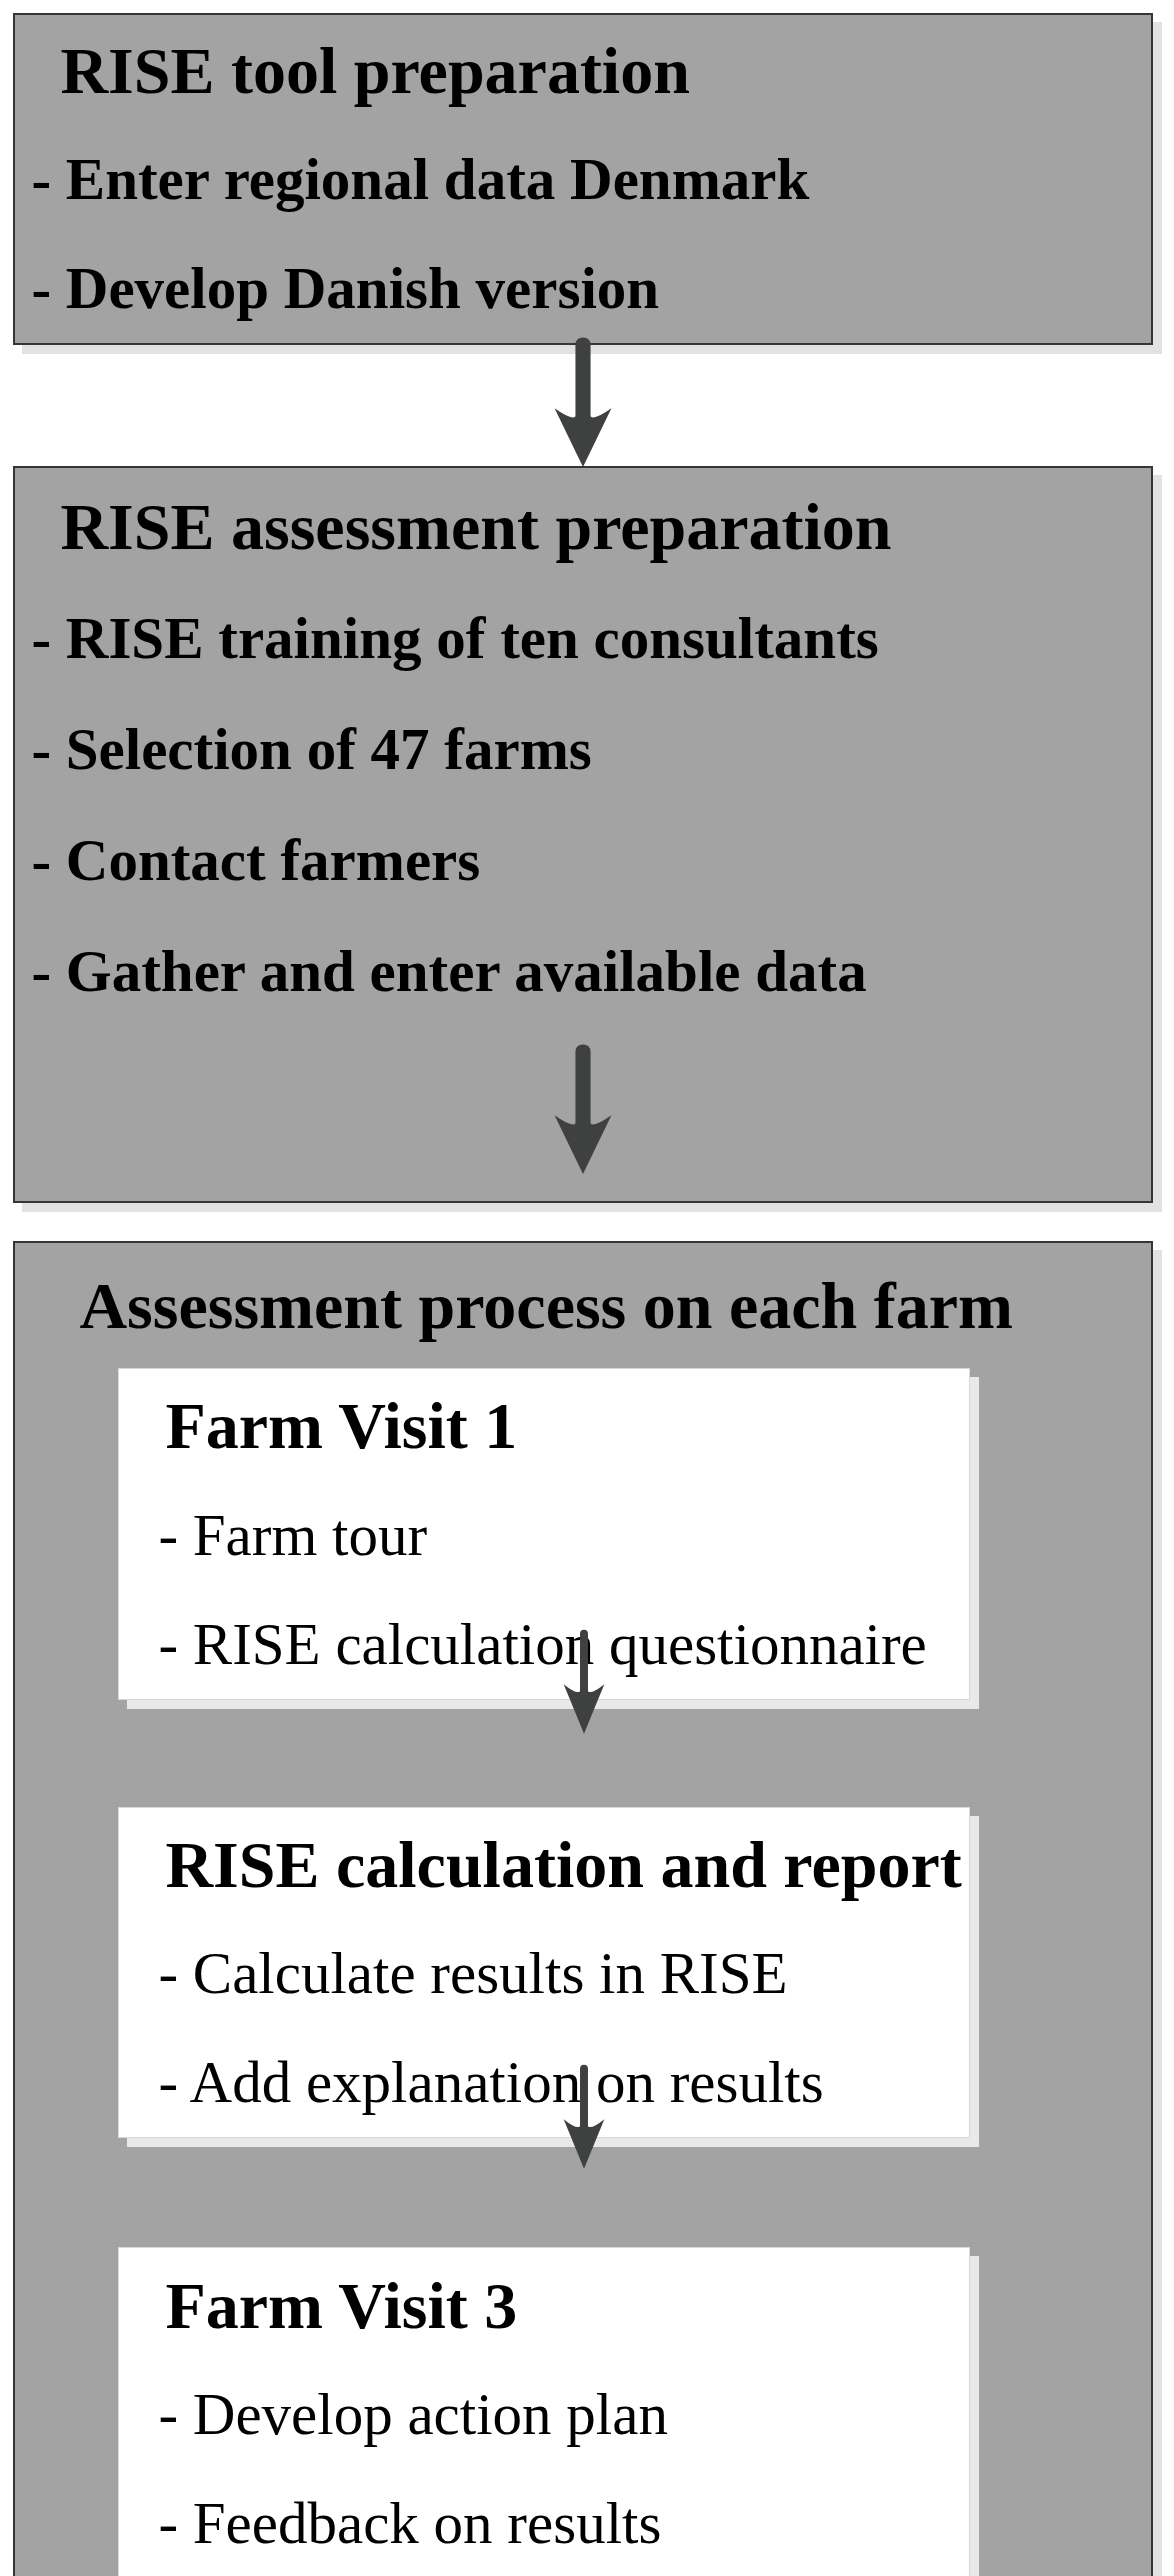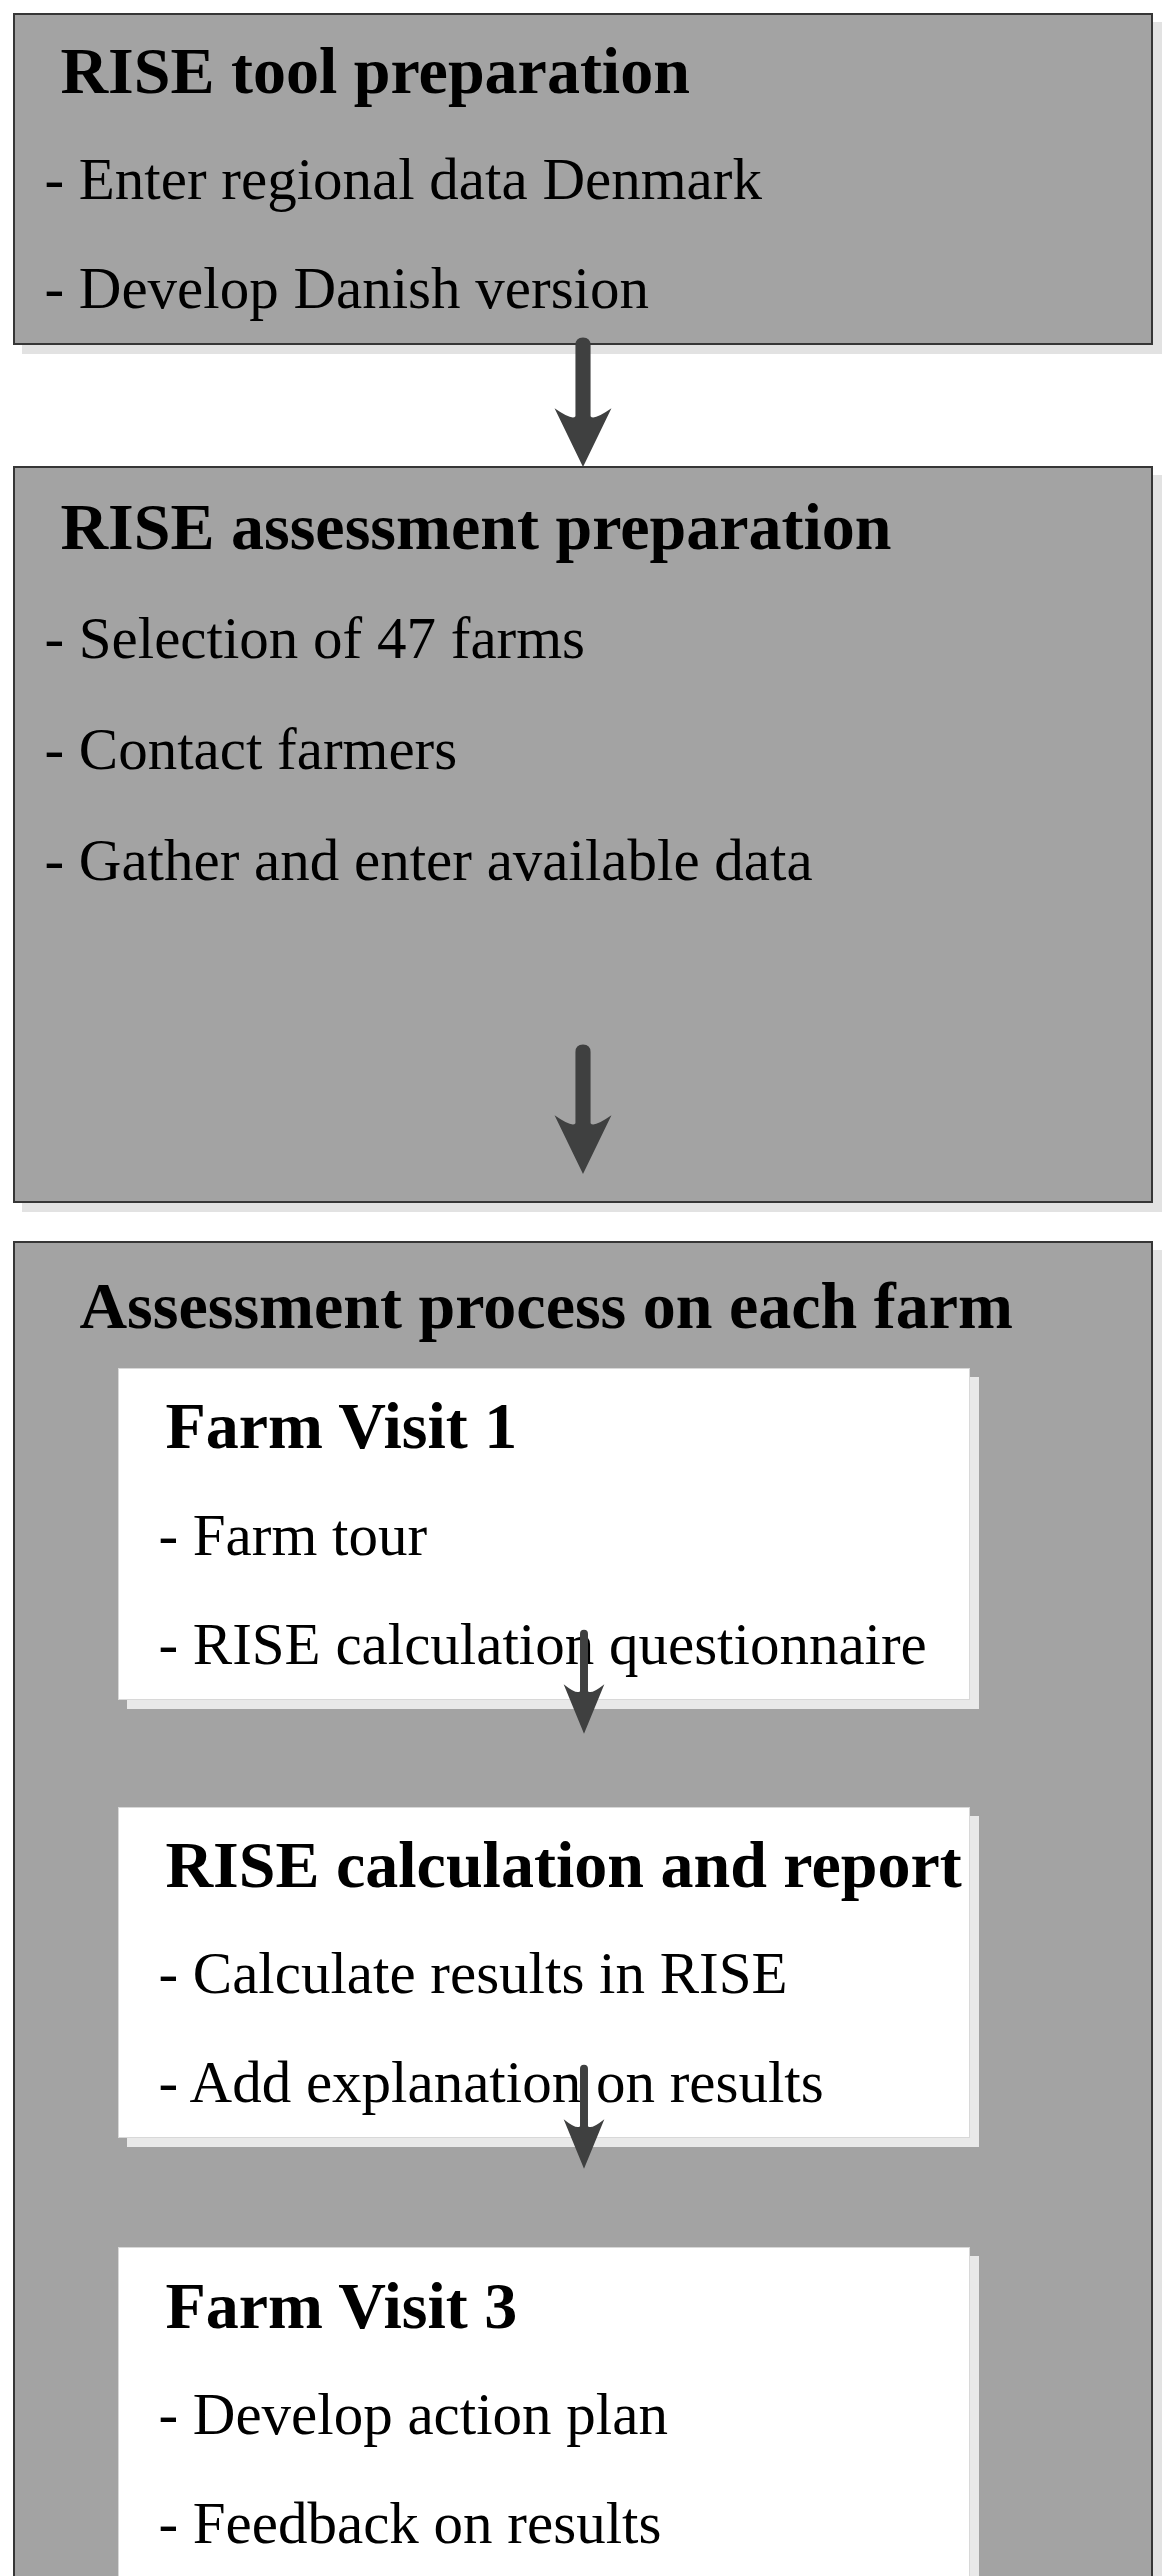--- a/index.html
+++ b/index.html
@@ -39,21 +39,21 @@
   #step-2{margin-top:107px;}
   #step-3{margin-top:109px;}
 
   .line{height:109px;display:flex;align-items:center;white-space:nowrap;}
   #stage-2 .line{height:111px;}
 
   .title-line{font-weight:bold;font-size:66px;}
   .bullet-line{font-size:59px;}
 
   .stage > .title-line{padding-left:45px;}
-  .stage > .bullet-line{padding-left:29px;}
+  .stage > .bullet-line{padding-left:16px;font-weight:bold;}
   .big-title{
     height:125px;display:flex;align-items:center;
     padding-left:48px;font-weight:bold;font-size:66px;white-space:nowrap;
   }
   .step > .title-line{padding-left:46px;}
   .step > .bullet-line{padding-left:39px;}
 
   
   .arrow{position:absolute;z-index:5;}
   #arrow-1{left:551px;top:337px;}
@@ -71,20 +71,21 @@
     <div class="line bullet-line">- Enter regional data Denmark</div>
     <div class="line bullet-line">- Develop Danish version</div>
   </section>
 
   <svg class="arrow" id="arrow-1" width="64" height="130" viewBox="0 0 72 146" aria-hidden="true">
     <path fill="#3f4040" d="M36 146 L4 80 Q24 94 27.5 89 L27.5 9 Q27.5 0.5 36 0.5 Q44.5 0.5 44.5 9 L44.5 89 Q48 94 68 80 Z"></path>
   </svg>
 
   <section class="stage" id="stage-2">
     <div class="line title-line">RISE assessment preparation</div>
+    <div class="line bullet-line">- RISE training of ten consultants</div>
     <div class="line bullet-line">- Selection of 47 farms</div>
     <div class="line bullet-line">- Contact farmers</div>
     <div class="line bullet-line">- Gather and enter available data</div>
   </section>
 
   <svg class="arrow" id="arrow-2" width="64" height="130" viewBox="0 0 72 146" aria-hidden="true">
     <path fill="#3f4040" d="M36 146 L4 80 Q24 94 27.5 89 L27.5 9 Q27.5 0.5 36 0.5 Q44.5 0.5 44.5 9 L44.5 89 Q48 94 68 80 Z"></path>
   </svg>
 
   <section class="stage" id="stage-3">

